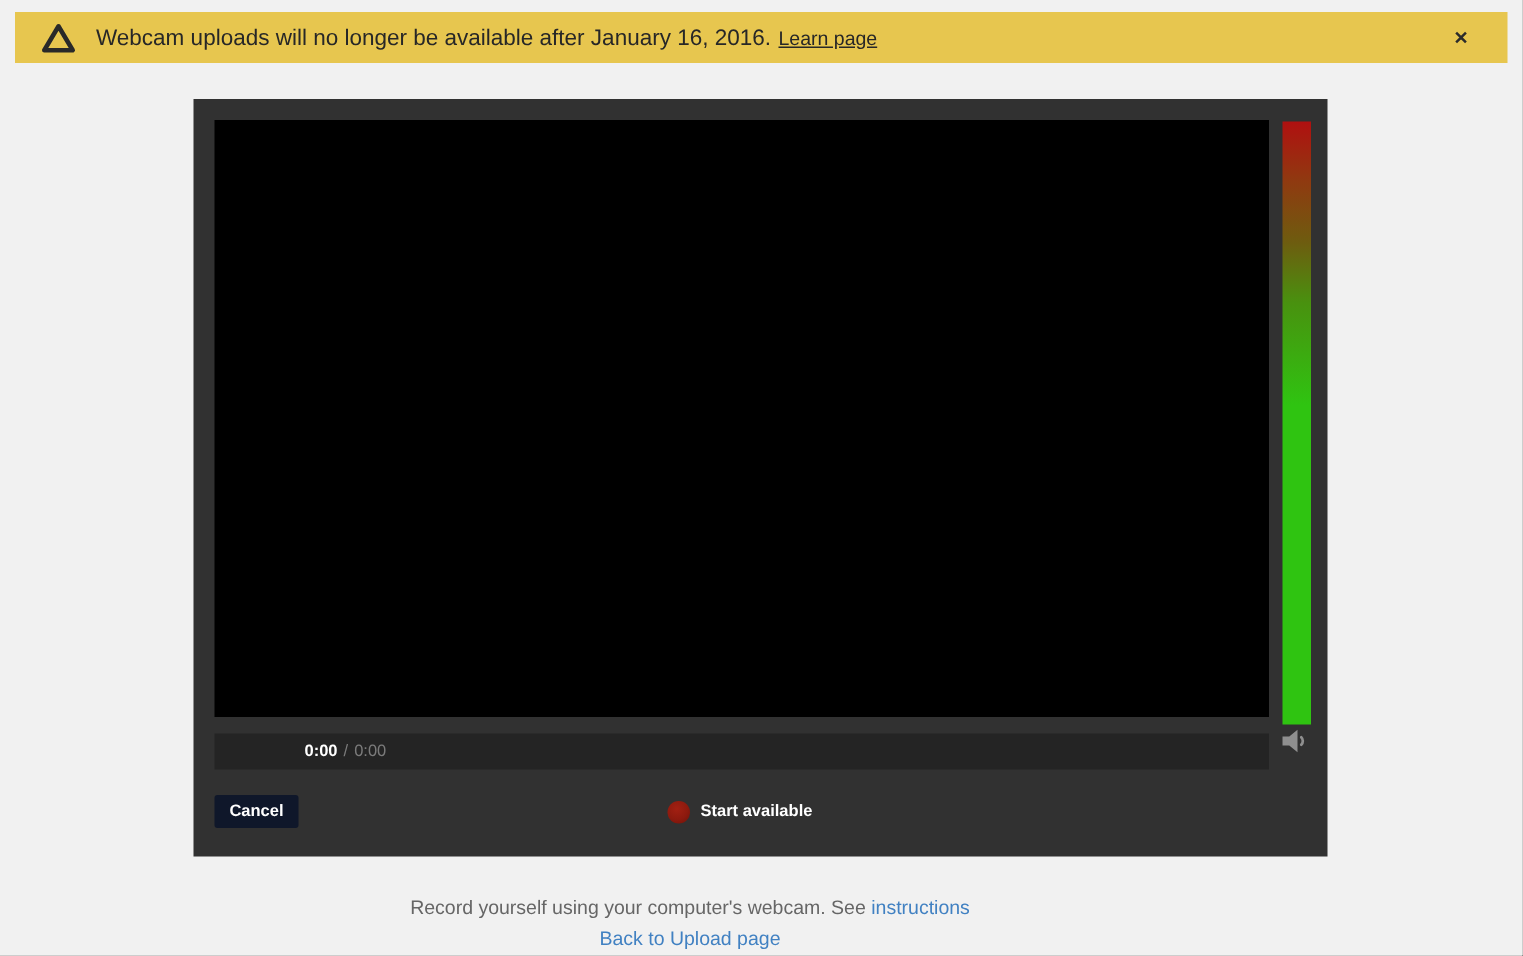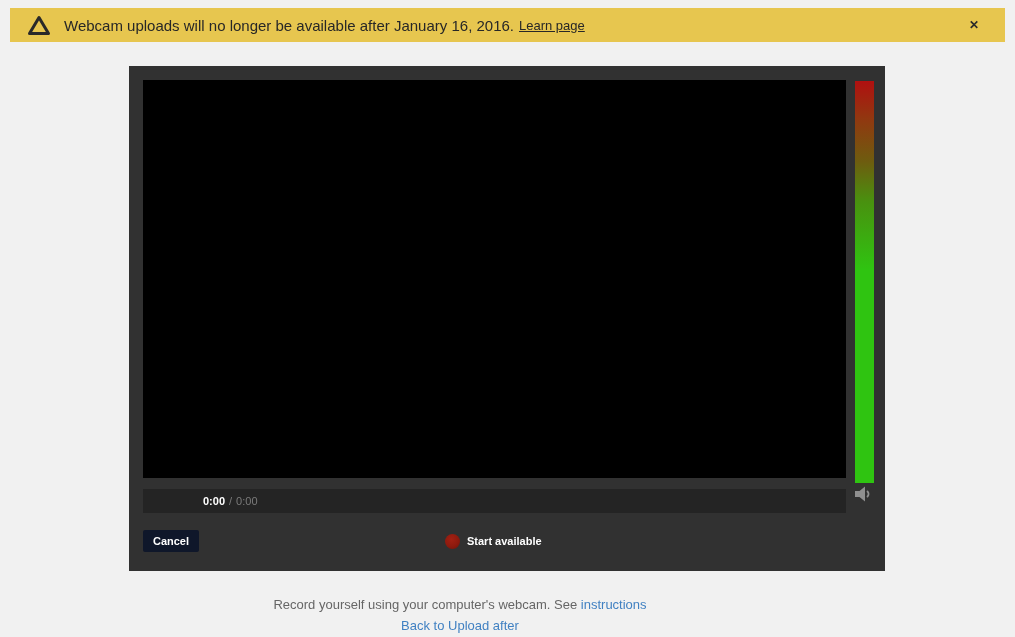--- a/index.html
+++ b/index.html
@@ -200,16 +200,16 @@
 
     <button class="start-btn">
       <span class="record-dot"></span>
       <span>Start available</span>
     </button>
 
   </div>
 
   <div class="footer">
     <div><span>Record yourself using your computer's webcam. See </span><a class="blue-link">instructions</a></div>
-    <div class="footer-line2"><a class="blue-link">Back to Upload after</a></div>
+    <div class="footer-line2"><a class="blue-link">Back to Upload page</a></div>
   </div>
 
 </div>
 
 </body></html>

